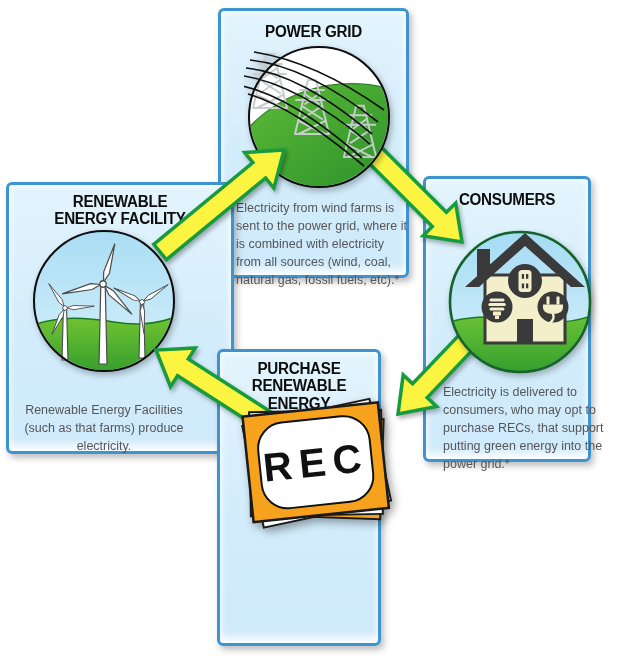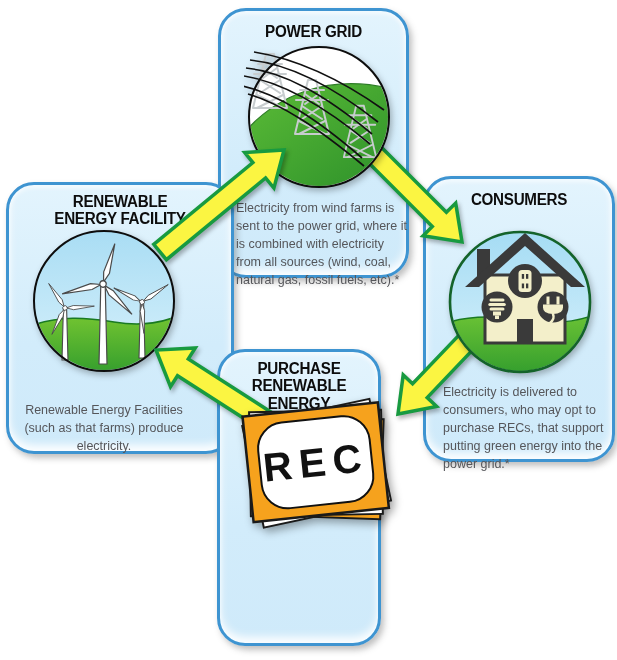--- a/index.html
+++ b/index.html
@@ -3,26 +3,26 @@
 <meta charset="utf-8">
 <style>
   html,body{margin:0;padding:0;background:#ffffff;}
   #canvas{
     position:relative;width:617px;height:660px;background:#ffffff;overflow:hidden;
     font-family:"Liberation Sans",sans-serif;
   }
   .box{
     position:absolute;box-sizing:border-box;
     background:linear-gradient(180deg,#e3f4fd 0%,#d2ecfb 60%,#cfeafa 100%);
-    border:3px solid #3e94d1;border-radius:28px;
+    border:3px solid #3e94d1;border-radius:6px;
     box-shadow:3px 4px 6px rgba(90,90,90,.38), inset 0 -6px 8px rgba(255,255,255,.95), inset 0 3px 4px rgba(255,255,255,.6);
   }
   #box-grid{left:218px;top:8px;width:191px;height:270px;}
   #box-facility{left:6px;top:182px;width:228px;height:272px;}
-  #box-consumers{left:423px;top:176px;width:192px;height:286px;}
+  #box-consumers{left:423px;top:176px;width:168px;height:286px;}
   #box-rec{left:217px;top:349px;width:164px;height:297px;}
   .box-title{
     position:absolute;left:0;right:0;text-align:center;color:#0d0d0d;
     font-weight:bold;font-size:16px;line-height:1.08;letter-spacing:-0.3px;
     transform:scaleX(.95);transform-origin:center;
   }
   .box-body{
     position:absolute;color:#55565a;font-size:12.5px;line-height:18px;
   }
   .illus{position:absolute;z-index:10;filter:drop-shadow(2px 3px 3px rgba(0,0,0,.28));}

